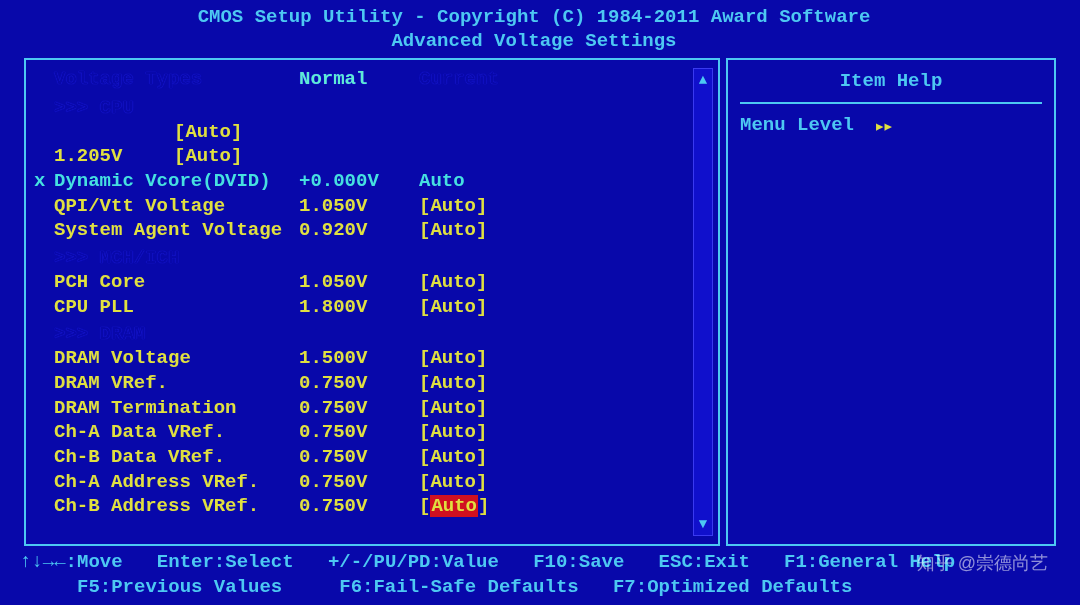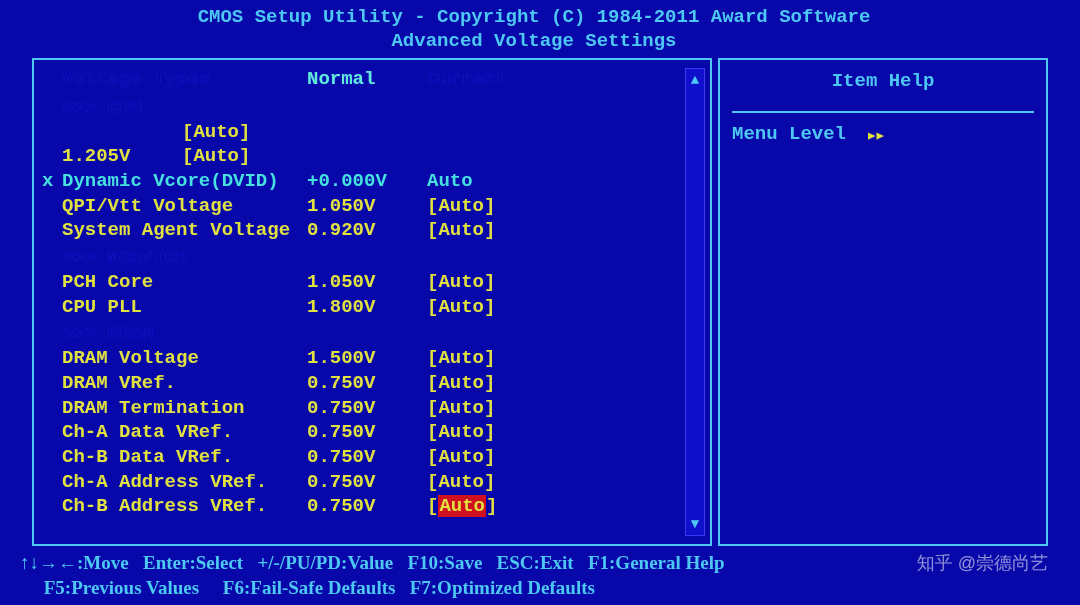--- a/index.html
+++ b/index.html
@@ -14,39 +14,39 @@
       overflow: hidden;
       position: relative;
     }
     .header {
       text-align: center;
       padding: 6px 12px 4px 0;
       line-height: 1.25;
     }
     .content {
       display: flex;
-      margin: 0 32px;
+      margin: 0 24px;
       height: 488px;
     }
     .left-panel {
       flex: 1;
       border: 2px solid #4dc8f2;
       position: relative;
       padding: 8px 0 8px 28px;
     }
     .right-panel {
       width: 330px;
       border: 2px solid #4dc8f2;
       margin-left: 6px;
       padding: 10px 12px;
     }
     .right-title {
       text-align: center;
       color: #4dc8f2;
-      padding-bottom: 19px;
+      padding-bottom: 10px;
       border-bottom: 2px solid #4dc8f2;
       margin-bottom: 10px;
     }
     .menu-level {
       display: flex;
       align-items: flex-start;
       gap: 20px;
     }
     .arrows { color: #e0e040; letter-spacing: -3px; }
     .col-headers {
@@ -84,21 +84,21 @@
       flex-direction: column;
       align-items: center;
       justify-content: space-between;
       padding: 3px 0;
     }
     .scroll-arrow { color: #4dc8f2; font-size: 14px; }
     .footer {
       padding: 4px 20px 0 20px;
       line-height: 1.35;
     }
-    .footer-row { display: flex; white-space: pre; font-family: Liberation Serif, serif; }
+    .footer-row { display: flex; white-space: pre; }
     .watermark {
       position: absolute;
       right: 32px;
       bottom: 30px;
       color: rgba(255,255,255,0.55);
       font-family: sans-serif;
       font-weight: normal;
       font-size: 18px;
     }
   </style>

